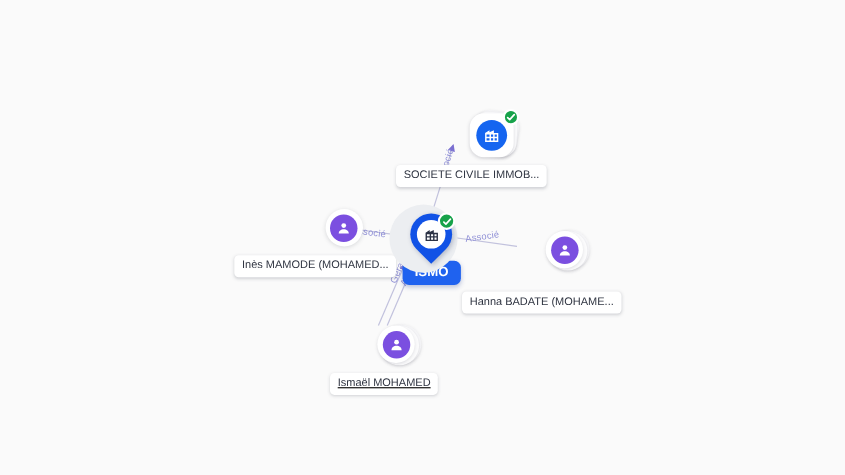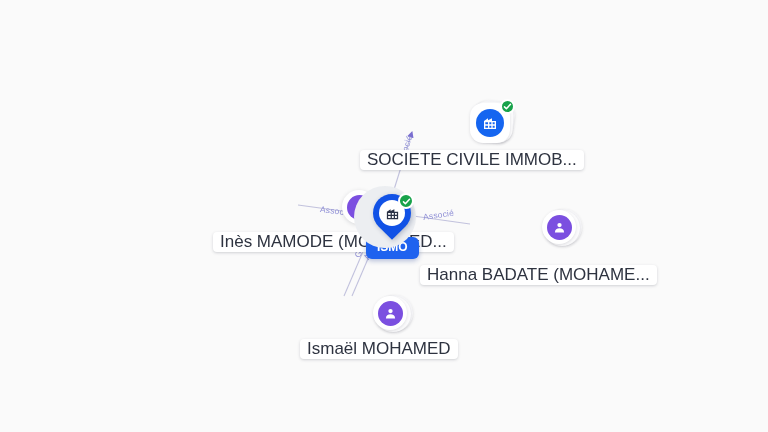--- a/index.html
+++ b/index.html
@@ -168,21 +168,21 @@
     align-items: center;
     justify-content: center;
   }
 
   
   .label-chip {
     margin-top: 4px;
     background: #ffffff;
     border-radius: 4px;
     padding: 3px 7px 4px 7px;
-    font-size: 17px;
+    font-size: 10px;
     line-height: 13px;
     color: #2e3340;
     white-space: nowrap;
     box-shadow: 0 1px 3px rgba(60,64,80,0.22);
   }
   .label-chip.primary {
     background: #1f62ef;
     color: #ffffff;
     font-weight: bold;
     border-radius: 6px;
@@ -285,21 +285,21 @@
       <div class="icon-circle person" style="left:5px; top:7px; width:25px; height:25px;">
         <svg width="13" height="13" viewBox="0 0 24 24" fill="#ffffff">
           <circle cx="12" cy="7.5" r="4"></circle>
           <path d="M3.5 21c0-4.7 3.8-7.5 8.5-7.5s8.5 2.8 8.5 7.5z"></path>
         </svg>
       </div>
     </div>
     <div class="label-chip" style="margin-top:17px; margin-left:-48px;">Hanna BADATE (MOHAME...</div>
   </div>
 
-  <div class="node" style="left:328px; top:294px;">
+  <div class="node" style="left:328px; top:294px;text-decoration:underline;">
     <div class="stack" style="width:40px;height:40px;">
       <div class="card c3" style="border-radius:50%; width:36px; height:36px; left:4px; top:1px; transform:rotate(0deg);"></div>
       <div class="card c2" style="border-radius:50%; width:36px; height:36px; left:2px; top:2px; transform:rotate(0deg);"></div>
       <div class="card c1" style="border-radius:50%; width:34px; height:34px; left:0px; top:2px;"></div>
       <div class="icon-circle person" style="left:5px; top:7px; width:25px; height:25px;">
         <svg width="13" height="13" viewBox="0 0 24 24" fill="#ffffff">
           <circle cx="12" cy="7.5" r="4"></circle>
           <path d="M3.5 21c0-4.7 3.8-7.5 8.5-7.5s8.5 2.8 8.5 7.5z"></path>
         </svg>
       </div>

